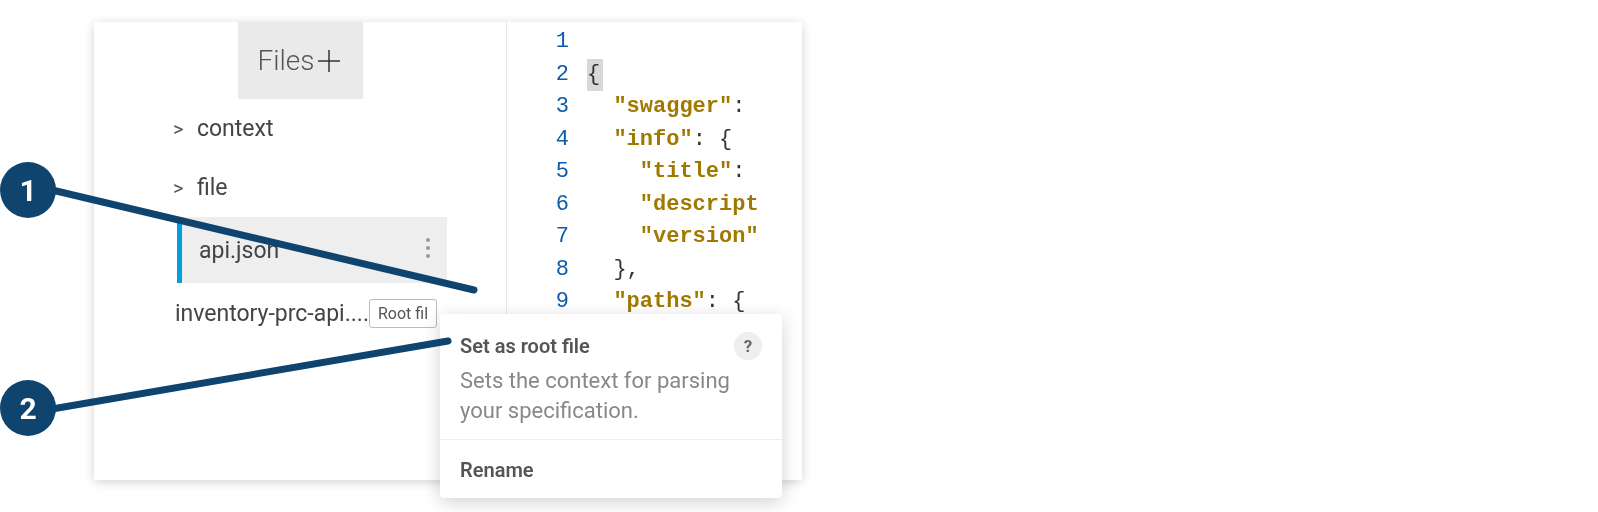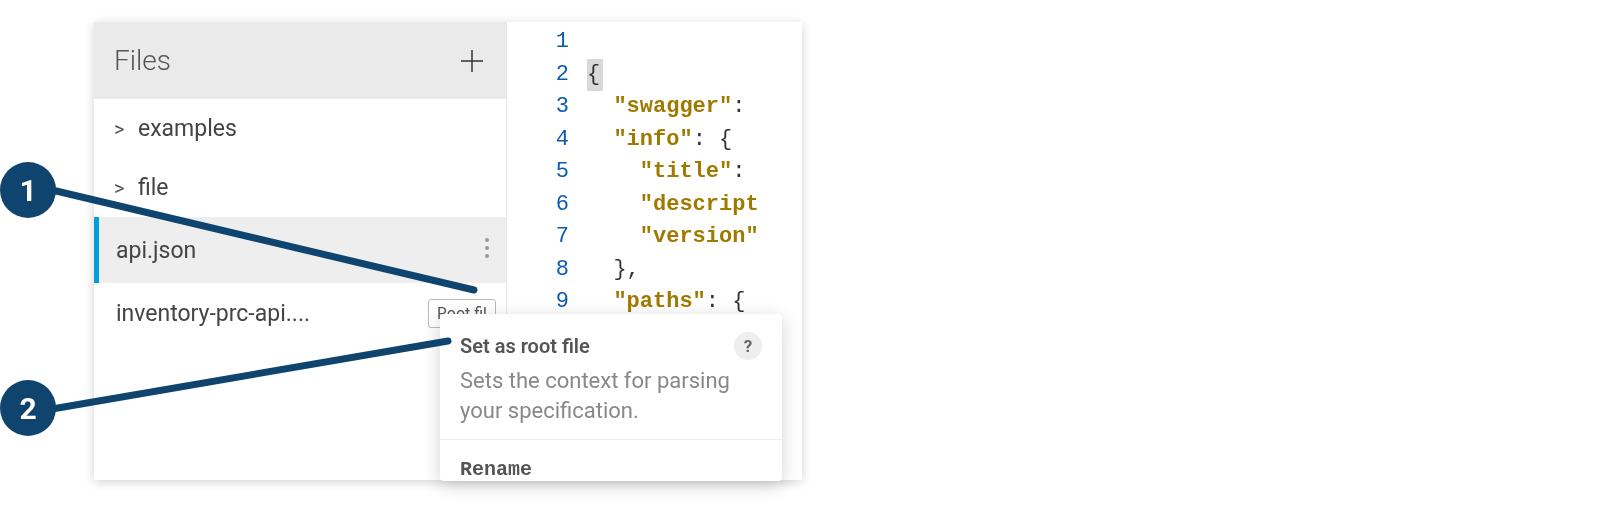--- a/index.html
+++ b/index.html
@@ -22,20 +22,21 @@
     display: flex;
     overflow: hidden;
   }
   
   .sidebar {
     width: 413px;
     background: #fff;
     display: flex;
     flex-direction: column;
     border-right: 1px solid #e8e8e8;
+    align-items: center;
   }
   .sidebar-header {
     background: #eaeaea;
     padding: 22px 20px 22px 20px;
     display: flex;
     align-items: center;
     justify-content: space-between;
   }
   .sidebar-title {
     font-size: 28px;
@@ -65,20 +66,21 @@
   }
   .tree-row .chevron {
     margin-right: 8px;
     font-size: 20px;
     color: #555;
     width: 16px;
   }
   .tree-row.file { padding-left: 22px; }
   .tree-row.selected {
     background: #eeeeee;
+    margin-left: 24px;
   }
   .tree-row.selected::before {
     content: "";
     position: absolute;
     left: 0; top: 0; bottom: 0;
     width: 5px;
     background: #00a0df;
   }
   .tree-row .kebab {
     margin-left: auto;
@@ -147,21 +149,21 @@
     background: #fff;
     border-radius: 4px;
     box-shadow: 0 4px 18px rgba(0,0,0,0.18);
     overflow: hidden;
   }
   .menu-item {
     padding: 18px 20px 14px 20px;
     border-bottom: 1px solid #eee;
     cursor: pointer;
   }
-  .menu-item:last-child { border-bottom: none; padding-bottom: 0; font-family: Liberation Mono, monospace; }
+  .menu-item:last-child { border-bottom: none; padding-bottom: 16px; }
   .menu-item-title {
     font-size: 20px;
     font-weight: 600;
     color: #555;
     display: flex;
     align-items: center;
     justify-content: space-between;
     gap: 10px;
   }
   .help-badge {
@@ -207,21 +209,21 @@
       <div class="add-icon">
         <svg width="26" height="26" viewBox="0 0 26 26" fill="none" stroke-width="1.5">
           <line x1="13" y1="2" x2="13" y2="24"></line>
             <line x1="2" y1="13" x2="24" y2="13"></line>
         </svg>
       </div>
     </div>
     <div class="tree">
       <div class="tree-row">
         <span class="chevron">&gt;</span>
-        <span class="filename">examples</span>
+        <span class="filename">context</span>
       </div>
       <div class="tree-row">
         <span class="chevron">&gt;</span>
         <span class="filename">file</span>
       </div>
       <div class="tree-row file selected">
         <span class="filename">api.json</span>
         <span class="kebab">
           <svg width="6" height="22" viewBox="0 0 6 22">
               <circle cx="3" cy="3" r="2" fill="#999"></circle>

